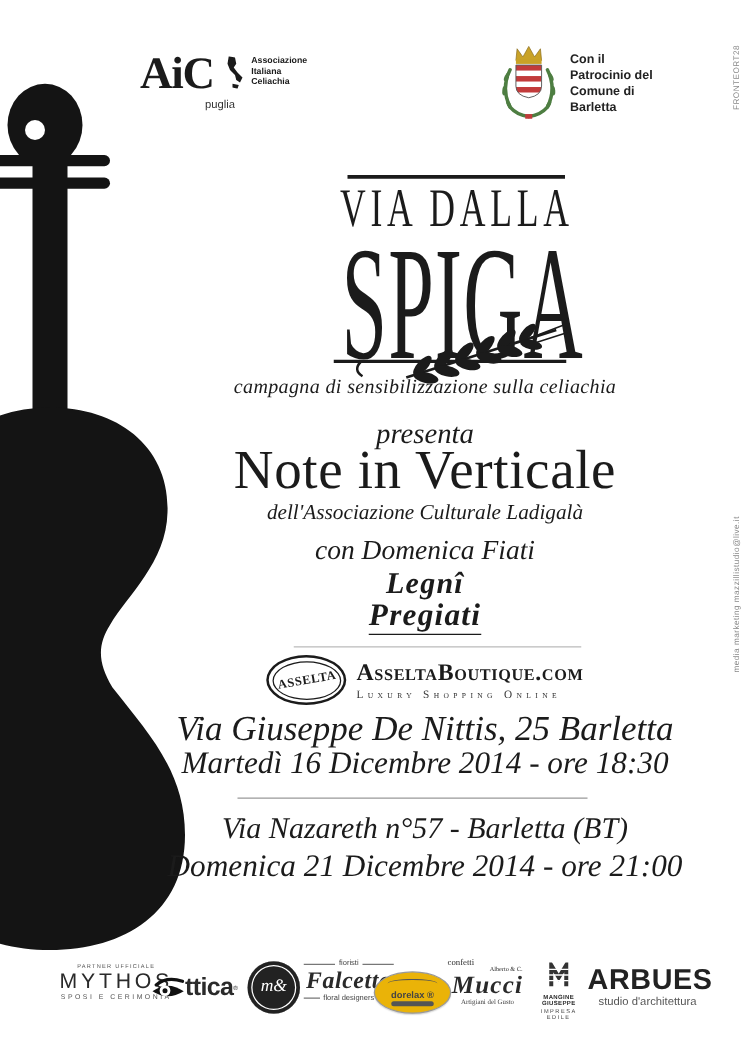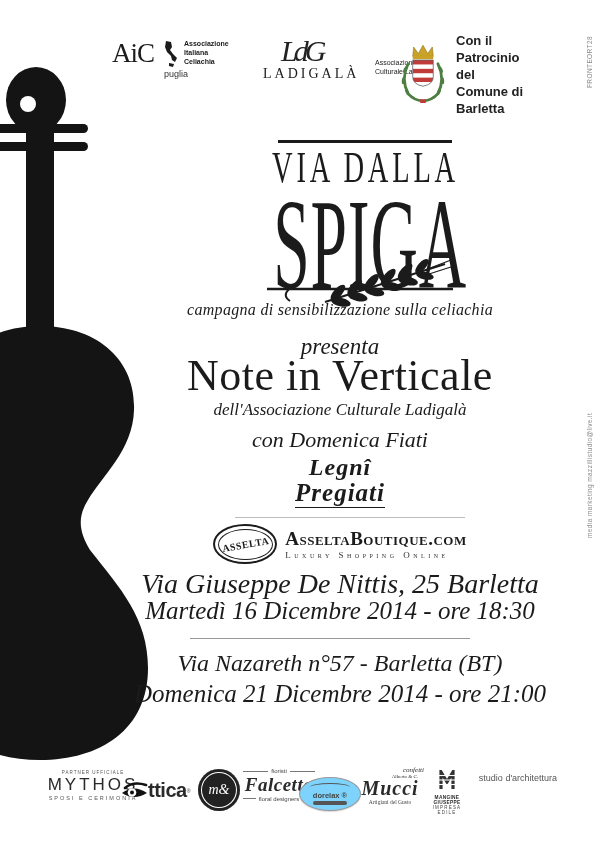--- a/index.html
+++ b/index.html
@@ -7,32 +7,32 @@
     position:relative; width:600px; height:849px; margin:0 auto;
     background:#ffffff; overflow:hidden; color:#1b1b1b;
     font-family:"Liberation Serif", serif;
   }
   .abs { position:absolute; }
   .ctr { text-align:center; }
 
   
   .aic-block { left:112px; top:40px; width:150px; }
   .aic-row { display:flex; align-items:center; gap:5px; }
-  .aic-word { font-size:27px; font-weight:normal; letter-spacing:-1px; line-height:1; }
+  .aic-word { font-size:36px; font-weight:bold; letter-spacing:-1px; line-height:1; }
   .aic-assoc { font-family:"Liberation Sans", sans-serif; font-size:7px; font-weight:bold; line-height:1.25; }
   .aic-region { font-family:"Liberation Sans", sans-serif; font-size:9px; color:#333; margin-top:2px; margin-left:52px; }
 
   .ladi-block { left:263px; top:36px; width:120px; }
   .ladi-mono { font-style:italic; font-size:30px; letter-spacing:-4px; line-height:1; margin-left:18px; color:#222; }
   .ladi-word { font-size:14px; letter-spacing:3px; line-height:1; margin-top:1px; }
   .ladi-assoc { position:absolute; left:112px; top:22px; width:70px;
     font-family:"Liberation Sans", sans-serif; font-size:7px; line-height:1.3; color:#222; }
 
   .crest-block { left:395px; top:33px; display:flex; align-items:center; gap:5px; }
-  .crest-text { font-family:"Liberation Sans", sans-serif; font-size:13px; font-weight:bold; line-height:1.3; color:#222; width:72px; }
+  .crest-text { font-family:"Liberation Sans", sans-serif; font-size:10px; font-weight:bold; line-height:1.3; color:#222; width:72px; }
 
   
   .side-note { position:absolute; right:7px; color:#8a8a8a;
     font-family:"Liberation Sans", sans-serif; font-size:6.5px; letter-spacing:0.4px;
     writing-mode:vertical-rl; transform:rotate(180deg); white-space:nowrap; }
   .side-note-top { top:18px; height:70px; }
   .side-note-mid { top:378px; height:160px; }
 
   
   .mast-rule { left:278px; top:140px; width:174px; height:2.5px; background:#1b1b1b; }
@@ -85,28 +85,28 @@
   .monogram .ini { color:#fff; font-style:italic; font-size:14px; }
 
   .falcetta { left:243px; top:768px; width:72px; text-align:center; }
   .falcetta .top, .falcetta .bot { font-size:6px; font-family:"Liberation Sans", sans-serif; color:#444;
     display:flex; align-items:center; gap:3px; justify-content:center; }
   .falcetta .top::before, .falcetta .top::after,
   .falcetta .bot::before, .falcetta .bot::after { content:""; flex:1; border-top:1px solid #777; }
   .falcetta .name { font-size:19px; font-style:italic; font-weight:bold; letter-spacing:0.5px; line-height:1.15; }
 
   .dorelax { left:299px; top:777px; width:60px; height:32px; border:1.5px solid #999; border-radius:50%;
-    background:#7dd3fc; display:flex; flex-direction:column; align-items:center; justify-content:center;
+    background:#eab308; display:flex; flex-direction:column; align-items:center; justify-content:center;
     box-shadow:0 1px 1px rgba(0,0,0,0.15); }
   .dorelax .swoosh { width:40px; height:7px; border-top:1.8px solid #555; border-radius:50%; }
   .dorelax .name { font-family:"Liberation Sans", sans-serif; font-size:7.5px; font-weight:bold; color:#444; }
   .dorelax .bar { width:34px; height:4px; background:#555; border-radius:2px; margin-top:1px; }
 
   .mucci { left:356px; top:766px; width:68px; text-align:center; position:absolute; }
-  .mucci .top { font-size:7px; font-style:italic; text-align:right; margin-left:2px; }
+  .mucci .top { font-size:7px; text-align:left; margin-left:2px; }
   .mucci .partners { font-size:5px; text-align:right; margin-right:6px; }
   .mucci .name { font-size:20px; font-weight:bold; font-style:italic; line-height:0.9; letter-spacing:1px; }
   .mucci .bot { font-size:5.5px; color:#444; margin-top:2px; }
 
   .mangine { left:424px; top:770px; width:46px; text-align:center; font-family:"Liberation Sans", sans-serif; }
   .mangine .name { font-size:4.8px; font-weight:bold; letter-spacing:0.3px; margin-top:1px; }
   .mangine .tag  { font-size:4.5px; letter-spacing:1.2px; color:#444; }
 
   .arbues { left:470px; top:772px; width:96px; text-align:center; font-family:"Liberation Sans", sans-serif; }
   .arbues .name { font-size:23px; font-weight:bold; letter-spacing:0.5px; line-height:1; color:#222; }
@@ -147,28 +147,20 @@
       </svg>
       <span class="aic-assoc">
         <span>Associazione</span><br>
         <span>Italiana</span><br>
         <span>Celiachia</span>
       </span>
     </div>
     <div class="aic-region">puglia</div>
   </div>
 
-  <div class="abs ladi-block">
-    <div class="ladi-mono">LdG</div>
-    <div class="ladi-word">LADIGALÀ</div>
-    <div class="ladi-assoc">
-      <span>Associazione</span><br>
-      <span>Culturale Ladigalà</span>
-    </div>
-  </div>
 
   <div class="abs crest-block">
     <svg width="56" height="68" viewBox="0 0 60 72">
       <path d="M19,16 L20,6 L25,13 L30,4 L35,13 L40,6 L41,16 Z" fill="#c9a227" stroke="#8a6d1d" stroke-width="0.6"></path>
       <rect x="19" y="15" width="22" height="4" fill="#c9a227"></rect>
       <clipPath id="shieldclip">
           <path d="M19,20 H41 V38 Q41,46 30,48 Q19,46 19,38 Z"></path>
         </clipPath>
       <g clip-path="url(#shieldclip)">
         <rect x="19" y="20" width="22" height="28" fill="#ffffff"></rect>
@@ -301,16 +293,17 @@
         <line x1="0" y1="5.5" x2="16" y2="5.5"></line>
         <line x1="0" y1="10" x2="16" y2="10"></line>
         <line x1="0" y1="14.5" x2="16" y2="14.5"></line>
       </g>
     </svg>
     <div class="name">MANGINE GIUSEPPE</div>
     <div class="tag">IMPRESA EDILE</div>
   </div>
 
   <div class="abs arbues sp">
+    <div class="name">ARBUES</div>
     <div class="tag">studio d'architettura</div>
   </div>
 
 </div>
 
 </body></html>

